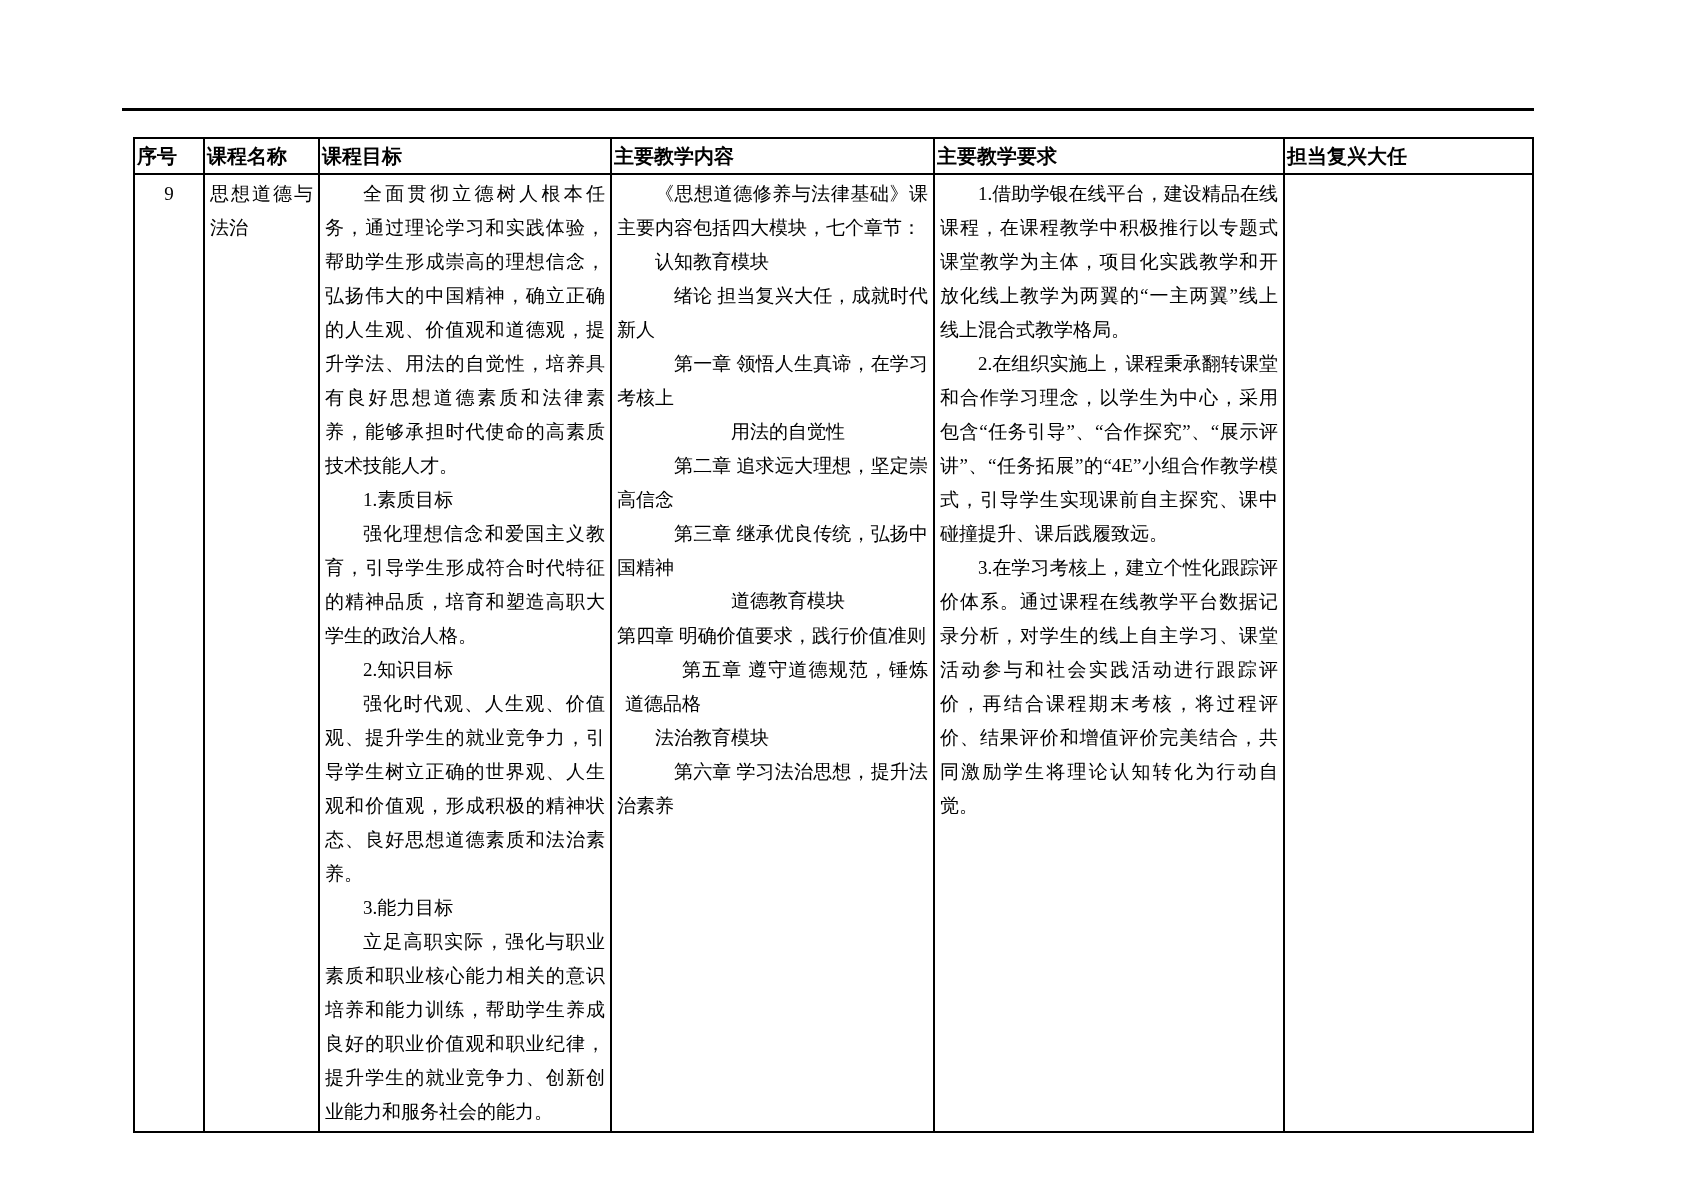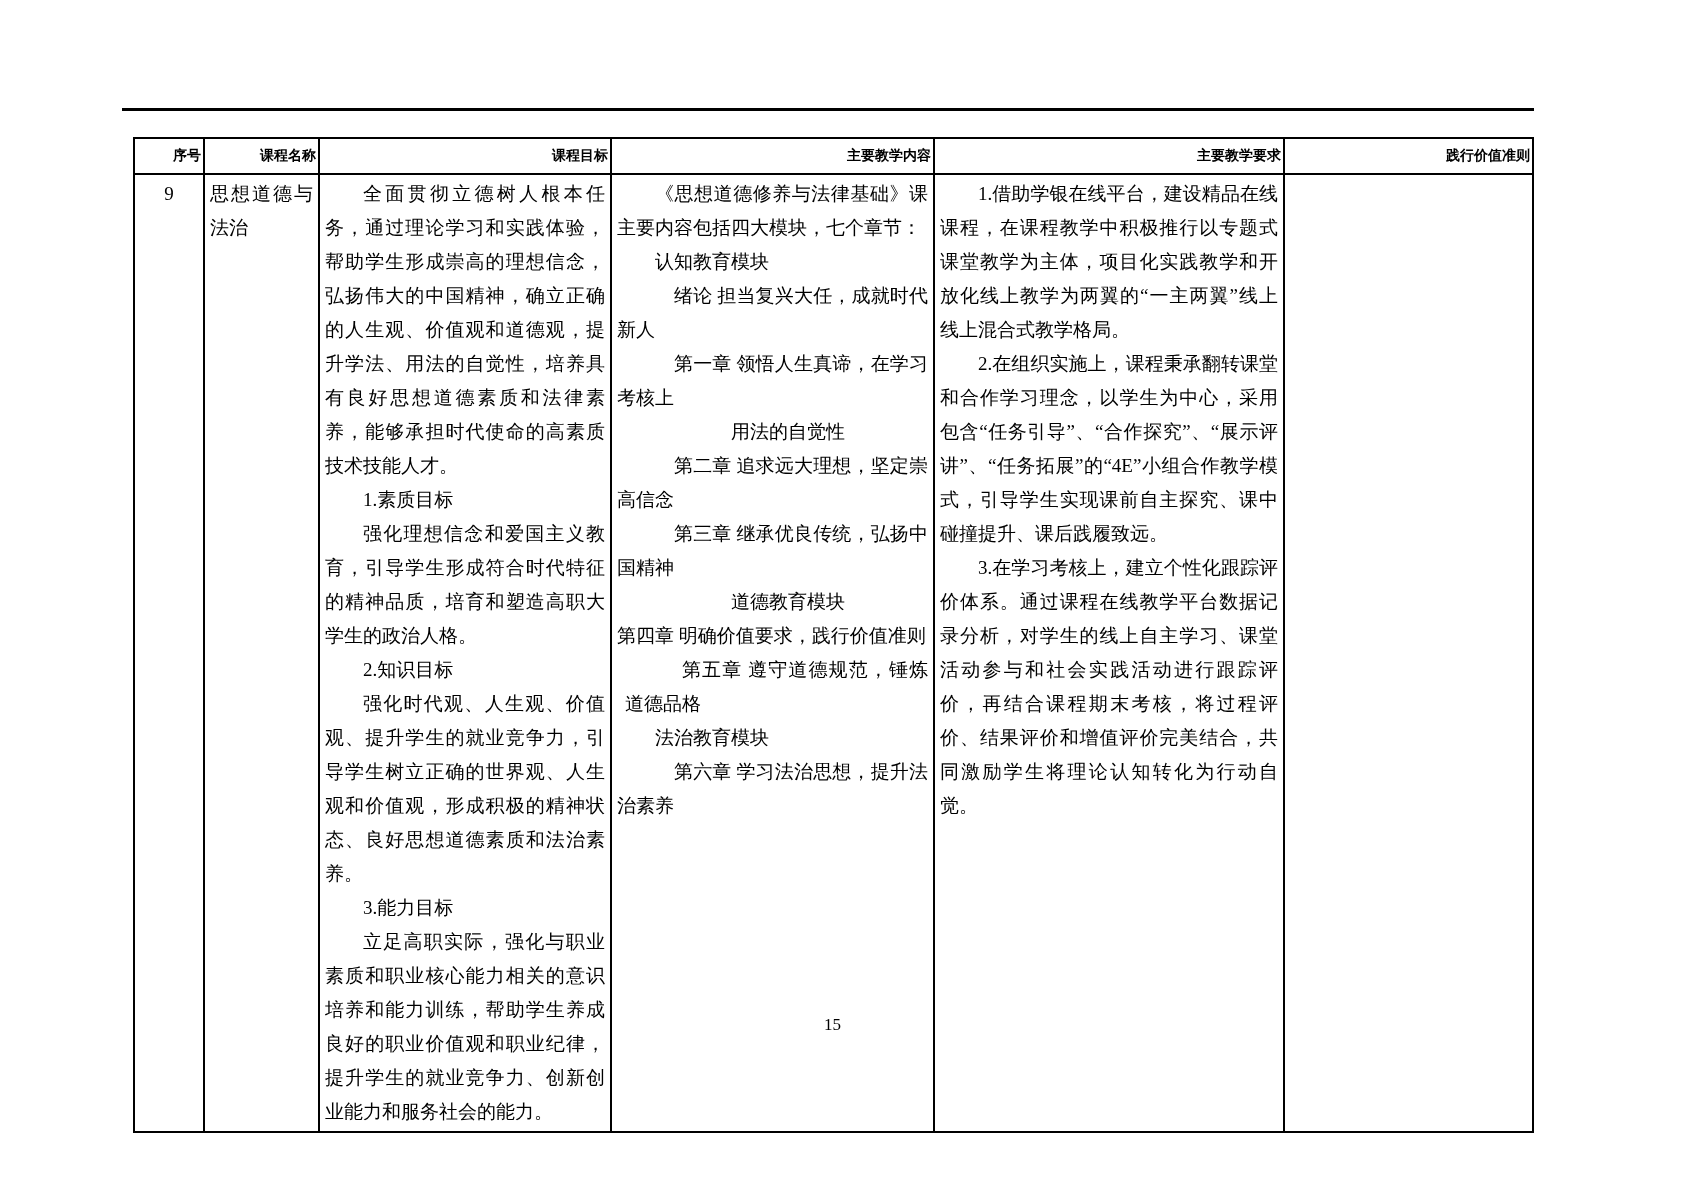--- a/index.html
+++ b/index.html
@@ -36,23 +36,23 @@
     border: 2px solid #000;
     vertical-align: top;
     font-size: 19px;
     line-height: 34px;
     padding: 2px 5px;
     overflow: hidden;
   }
   table.course-table th {
     height: 36px;
     vertical-align: middle;
-    text-align: right;
+    text-align: left;
     font-weight: bold;
-    font-size: 14px;
+    font-size: 20px;
     line-height: 24px;
     padding: 2px 2px;
   }
   tr.data-row { height: 828px; }
   td.seq-cell { text-align: center; font-size: 20px; padding-top: 4px; }
   td.name-cell .para { text-align: justify; text-justify: inter-character; }
   .para {
     text-align: justify;
     text-justify: inter-character;
   }
@@ -82,21 +82,21 @@
       <col style="width:350px">
       <col style="width:249px">
     </colgroup>
     <thead>
       <tr>
         <th>序号</th>
         <th>课程名称</th>
         <th>课程目标</th>
         <th>主要教学内容</th>
         <th>主要教学要求</th>
-        <th>践行价值准则</th>
+        <th>担当复兴大任</th>
       </tr>
     </thead>
     <tbody>
       <tr class="data-row">
         <td class="seq-cell">9</td>
         <td class="name-cell">
           <div class="para">思想道德与法治</div>
         </td>
         <td>
             <div class="para" style="text-indent: 2em;">全面贯彻立德树人根本任务，通过理论学习和实践体验，帮助学生形成崇高的理想信念，弘扬伟大的中国精神，确立正确的人生观、价值观和道德观，提升学法、用法的自觉性，培养具有良好思想道德素质和法律素养，能够承担时代使命的高素质技术技能人才。</div>
@@ -108,31 +108,30 @@
             <div class="para" style="text-indent: 2em;">立足高职实际，强化与职业素质和职业核心能力相关的意识培养和能力训练，帮助学生养成良好的职业价值观和职业纪律，提升学生的就业竞争力、创新创业能力和服务社会的能力。</div>
           </td>
         <td>
             <div class="para" style="text-indent: 2em;">《思想道德修养与法律基础》课主要内容包括四大模块，七个章节：</div>
             <div class="para" style="text-indent: 2em;">认知教育模块</div>
             <div class="para" style="text-indent: 3em;">绪论 担当复兴大任，成就时代新人</div>
             <div class="para" style="text-indent: 3em;">第一章 领悟人生真谛，在学习考核上</div>
             <div class="para" style="text-indent: 6em;">用法的自觉性</div>
             <div class="para" style="text-indent: 3em;">第二章 追求远大理想，坚定崇高信念</div>
             <div class="para" style="text-indent: 3em;">第三章 继承优良传统，弘扬中国精神</div>
-            <div class="para" style="text-indent: 6em;">道德教育模块</div>
+            <div class="para" style="text-indent: 6em; font-family: Liberation Mono, monospace;">道德教育模块</div>
             <div class="para" style="text-indent: 0em;">第四章 明确价值要求，践行价值准则</div>
             <div class="para" style="text-indent: 3em; margin-left: 8px;">第五章 遵守道德规范，锤炼道德品格</div>
             <div class="para" style="text-indent: 2em;">法治教育模块</div>
             <div class="para" style="text-indent: 3em;">第六章 学习法治思想，提升法治素养</div>
           </td>
         <td>
             <div class="para" style="text-indent: 2em;">1.借助学银在线平台，建设精品在线课程，在课程教学中积极推行以专题式课堂教学为主体，项目化实践教学和开放化线上教学为两翼的“一主两翼”线上线上混合式教学格局。</div>
             <div class="para" style="text-indent: 2em;">2.在组织实施上，课程秉承翻转课堂和合作学习理念，以学生为中心，采用包含“任务引导”、“合作探究”、“展示评讲”、“任务拓展”的“4E”小组合作教学模式，引导学生实现课前自主探究、课中碰撞提升、课后践履致远。</div>
             <div class="para" style="text-indent: 2em;">3.在学习考核上，建立个性化跟踪评价体系。通过课程在线教学平台数据记录分析，对学生的线上自主学习、课堂活动参与和社会实践活动进行跟踪评价，再结合课程期末考核，将过程评价、结果评价和增值评价完美结合，共同激励学生将理论认知转化为行动自觉。</div>
           </td>
         <td></td>
       </tr>
     </tbody>
   </table>
 
-  <div class="page-number">15</div>
 
 </div>
 
 </body></html>

